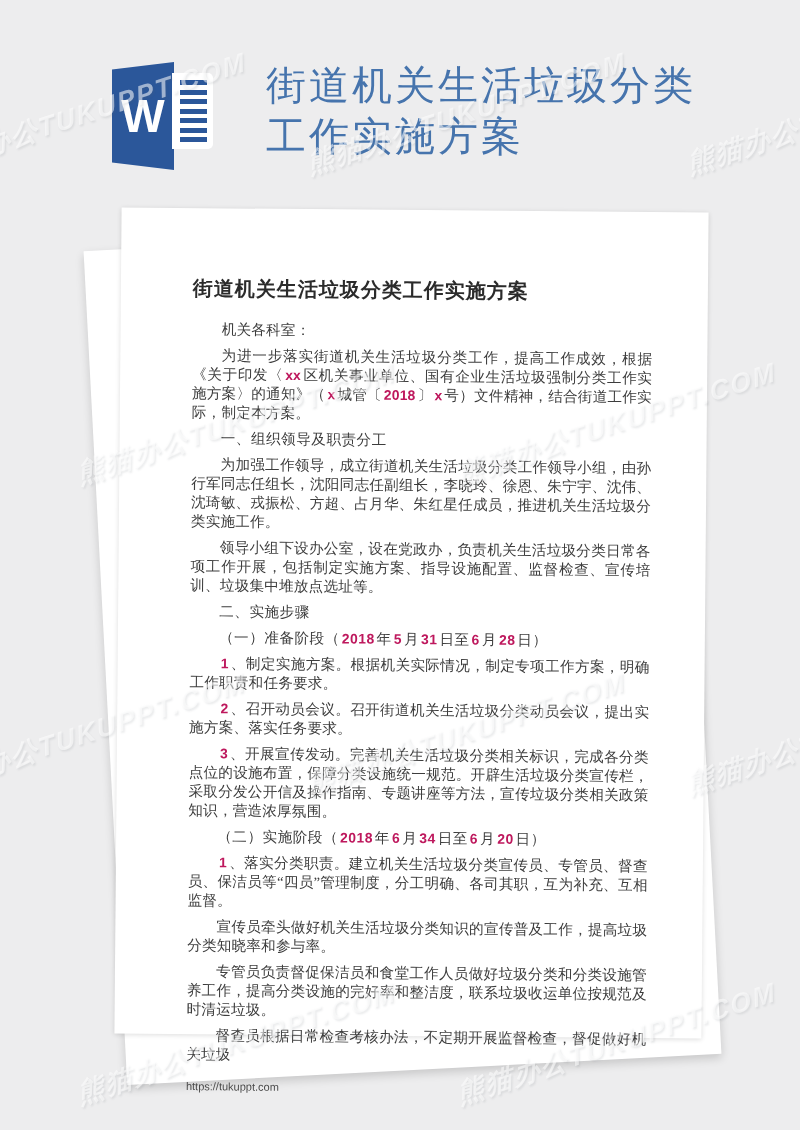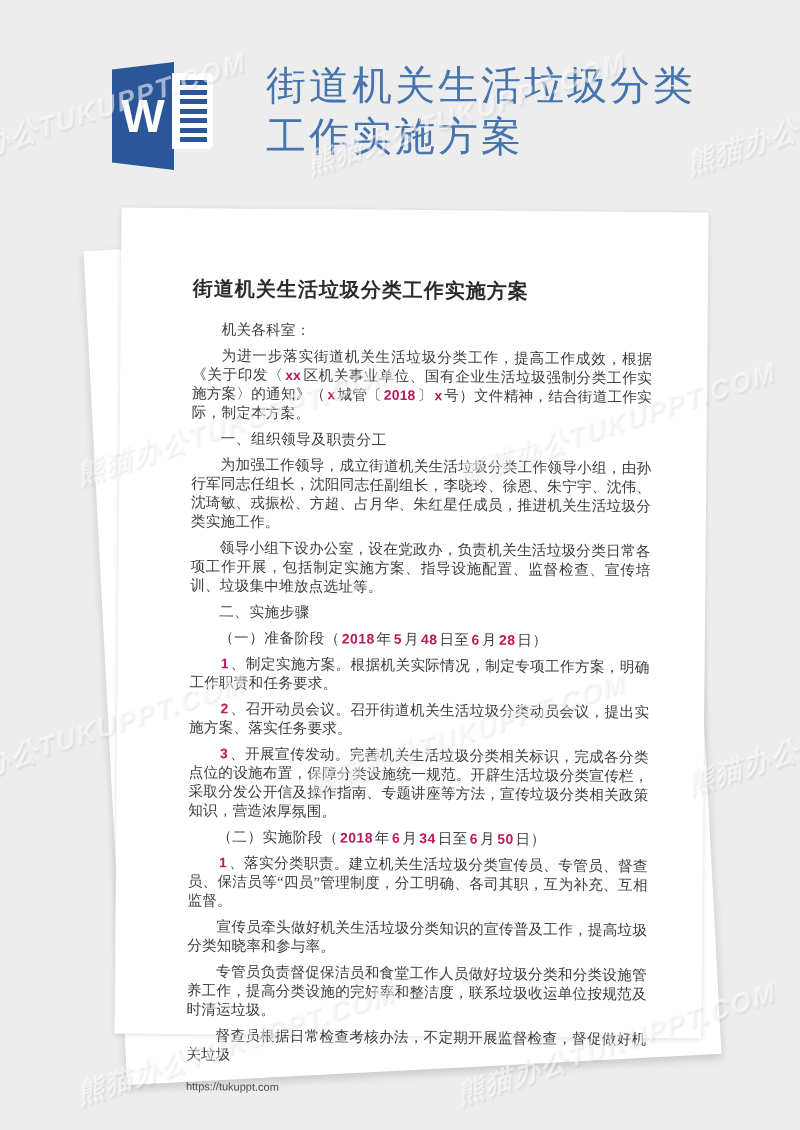--- a/index.html
+++ b/index.html
@@ -70,25 +70,25 @@
 
   <div class="paper front">
     <h2 class="doc-title">街道机关生活垃圾分类工作实施方案</h2>
     <div class="doc-body">
         <p class="salutation">机关各科室：</p>
         <p class="body">为进一步落实街道机关生活垃圾分类工作，提高工作成效，根据《关于印发〈<span class="num">xx</span>区机关事业单位、国有企业生活垃圾强制分类工作实施方案〉的通知》（<span class="num">x</span>城管〔<span class="num">2018</span>〕<span class="num">x</span>号）文件精神，结合街道工作实际，制定本方案。</p>
         <p class="heading">一、组织领导及职责分工</p>
         <p class="body">为加强工作领导，成立街道机关生活垃圾分类工作领导小组，由孙行军同志任组长，沈阳同志任副组长，李晓玲、徐恩、朱宁宇、沈伟、沈琦敏、戎振松、方超、占月华、朱红星任成员，推进机关生活垃圾分类实施工作。</p>
         <p class="body">领导小组下设办公室，设在党政办，负责机关生活垃圾分类日常各项工作开展，包括制定实施方案、指导设施配置、监督检查、宣传培训、垃圾集中堆放点选址等。</p>
         <p class="heading">二、实施步骤</p>
-        <p class="heading">（一）准备阶段（<span class="num">2018</span>年<span class="num">5</span>月<span class="num">48</span>日至<span class="num">6</span>月<span class="num">28</span>日）</p>
+        <p class="heading">（一）准备阶段（<span class="num">2018</span>年<span class="num">5</span>月<span class="num">31</span>日至<span class="num">6</span>月<span class="num">28</span>日）</p>
         <p class="body"><span class="num">1</span>、制定实施方案。根据机关实际情况，制定专项工作方案，明确工作职责和任务要求。</p>
         <p class="body"><span class="num">2</span>、召开动员会议。召开街道机关生活垃圾分类动员会议，提出实施方案、落实任务要求。</p>
         <p class="body"><span class="num">3</span>、开展宣传发动。完善机关生活垃圾分类相关标识，完成各分类点位的设施布置，保障分类设施统一规范。开辟生活垃圾分类宣传栏，采取分发公开信及操作指南、专题讲座等方法，宣传垃圾分类相关政策知识，营造浓厚氛围。</p>
-        <p class="heading">（二）实施阶段（<span class="num">2018</span>年<span class="num">6</span>月<span class="num">34</span>日至<span class="num">6</span>月<span class="num">50</span>日）</p>
+        <p class="heading">（二）实施阶段（<span class="num">2018</span>年<span class="num">6</span>月<span class="num">34</span>日至<span class="num">6</span>月<span class="num">20</span>日）</p>
         <p class="body"><span class="num">1</span>、落实分类职责。建立机关生活垃圾分类宣传员、专管员、督查员、保洁员等“四员”管理制度，分工明确、各司其职，互为补充、互相监督。</p>
         <p class="body">宣传员牵头做好机关生活垃圾分类知识的宣传普及工作，提高垃圾分类知晓率和参与率。</p>
         <p class="body">专管员负责督促保洁员和食堂工作人员做好垃圾分类和分类设施管养工作，提高分类设施的完好率和整洁度，联系垃圾收运单位按规范及时清运垃圾。</p>
         <p class="body">督查员根据日常检查考核办法，不定期开展监督检查，督促做好机关垃圾</p>
       </div>
     <div class="doc-footer">https://tukuppt.com</div>
   </div>
 
   <div class="wm-layer">
       <span class="wm" style="left: -80px; top: 95px;">熊猫办公TUKUPPT.COM</span>

